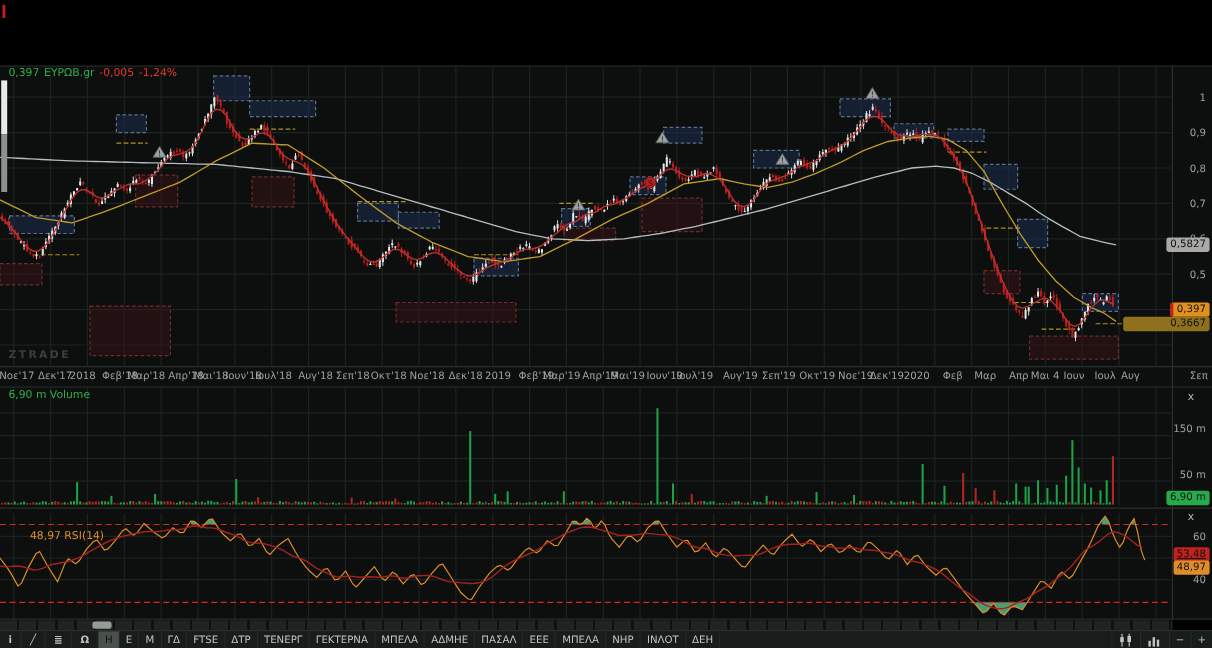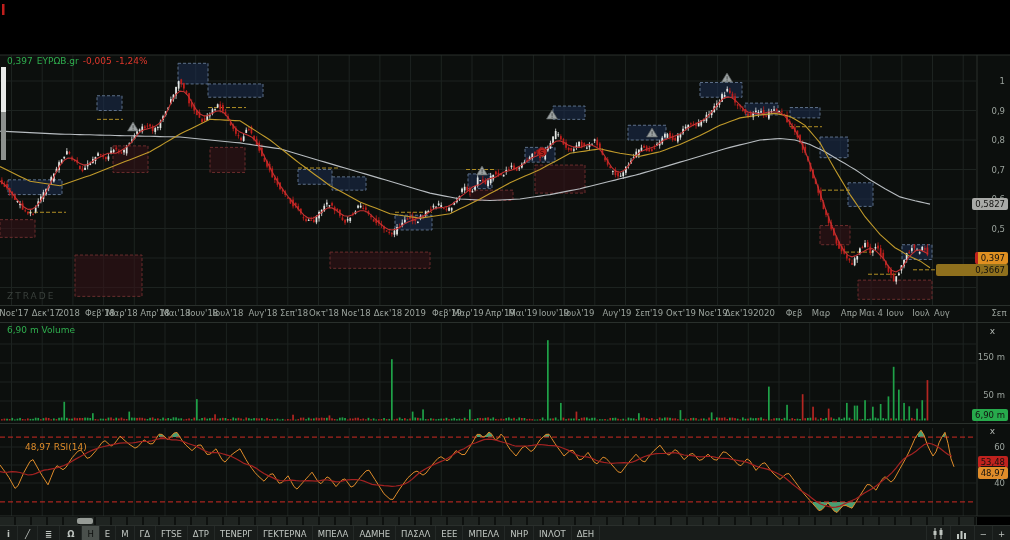--- a/index.html
+++ b/index.html
@@ -3,21 +3,21 @@
 <meta charset="utf-8">
 <style>
   html,body{margin:0;padding:0;background:#000;}
   body{width:1010px;height:540px;overflow:hidden;font-family:"DejaVu Sans",sans-serif;}
   .screen{position:relative;width:1010px;height:540px;background:#000;}
   svg#cv{position:absolute;left:0;top:0;}
   svg text{font-family:"DejaVu Sans",sans-serif;}
   .ov{position:absolute;font-size:9px;line-height:11px;white-space:nowrap;text-align:right;}
   .legend-main span{margin-right:4px;}
   .green{color:#2fae4e;} .red{color:#e0372b;} .orange{color:#df8c2a;}
-  .watermark{color:#3a403c;font-weight:normal;letter-spacing:2px;font-size:9px;}
+  .watermark{color:#3a403c;font-weight:bold;letter-spacing:2px;font-size:9px;}
   .badge{position:absolute;right:2px;font-size:8.5px;line-height:10px;padding:1px 3px 1px 3px;
          border-radius:2px;color:#131210;white-space:nowrap;}
   .pane-close{position:absolute;width:11px;height:11px;color:#b3b9b4;font-size:9px;line-height:10px;
               text-align:center;cursor:pointer;}
   .scrollstrip{position:absolute;left:0;top:517px;width:977px;height:8px;background:#151917;
       background-image:repeating-linear-gradient(90deg,#1f2421 0px,#1f2421 14px,#0e110f 14px,#0e110f 16px);}
   .scrollthumb{position:absolute;left:77px;top:518px;width:16px;height:6px;background:#969b96;border-radius:2px;}
   .toolbar{position:absolute;left:0;top:525px;width:1010px;height:15px;background:#181c1a;
            border-top:1px solid #2a2f2c;display:flex;align-items:stretch;font-size:8.5px;color:#bfc5c0;}
   .tb-left{display:flex;align-items:stretch;flex:1;min-width:0;overflow:hidden;}

